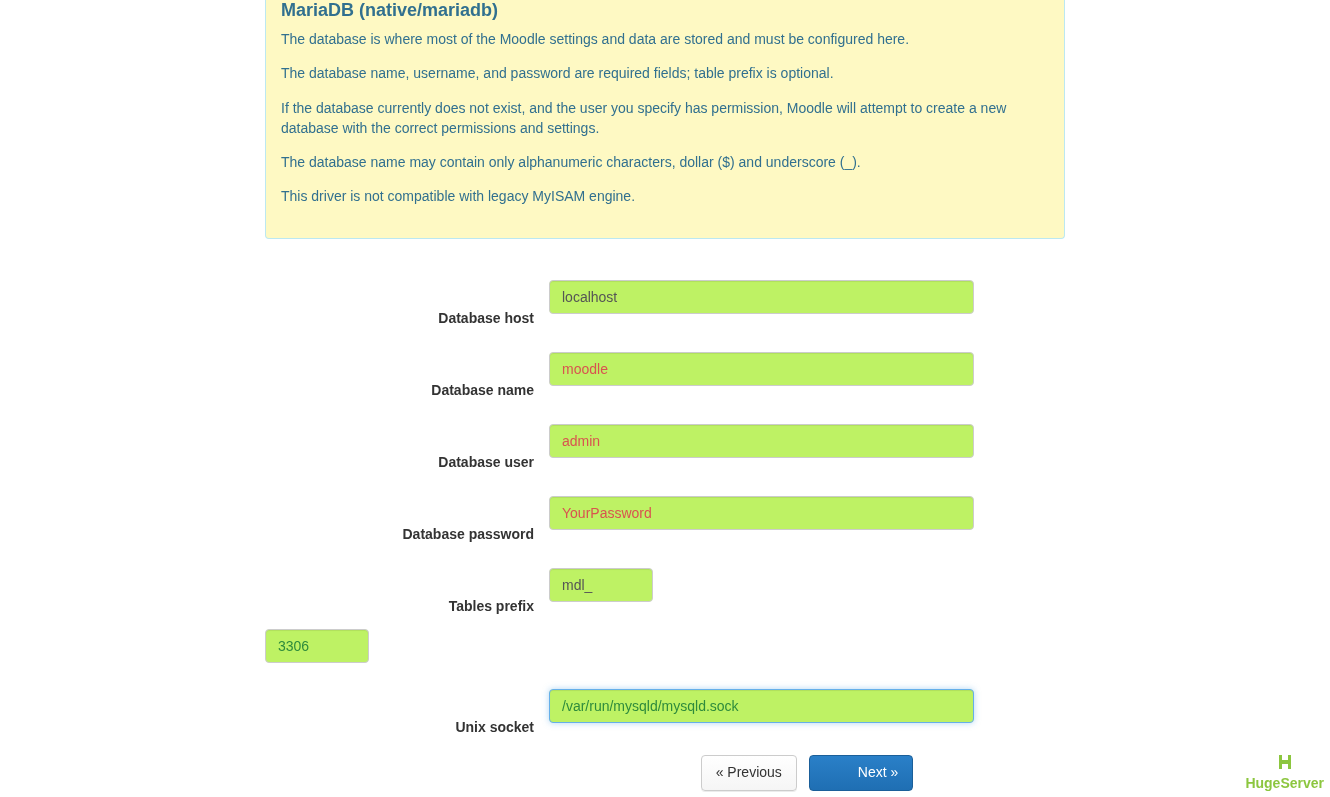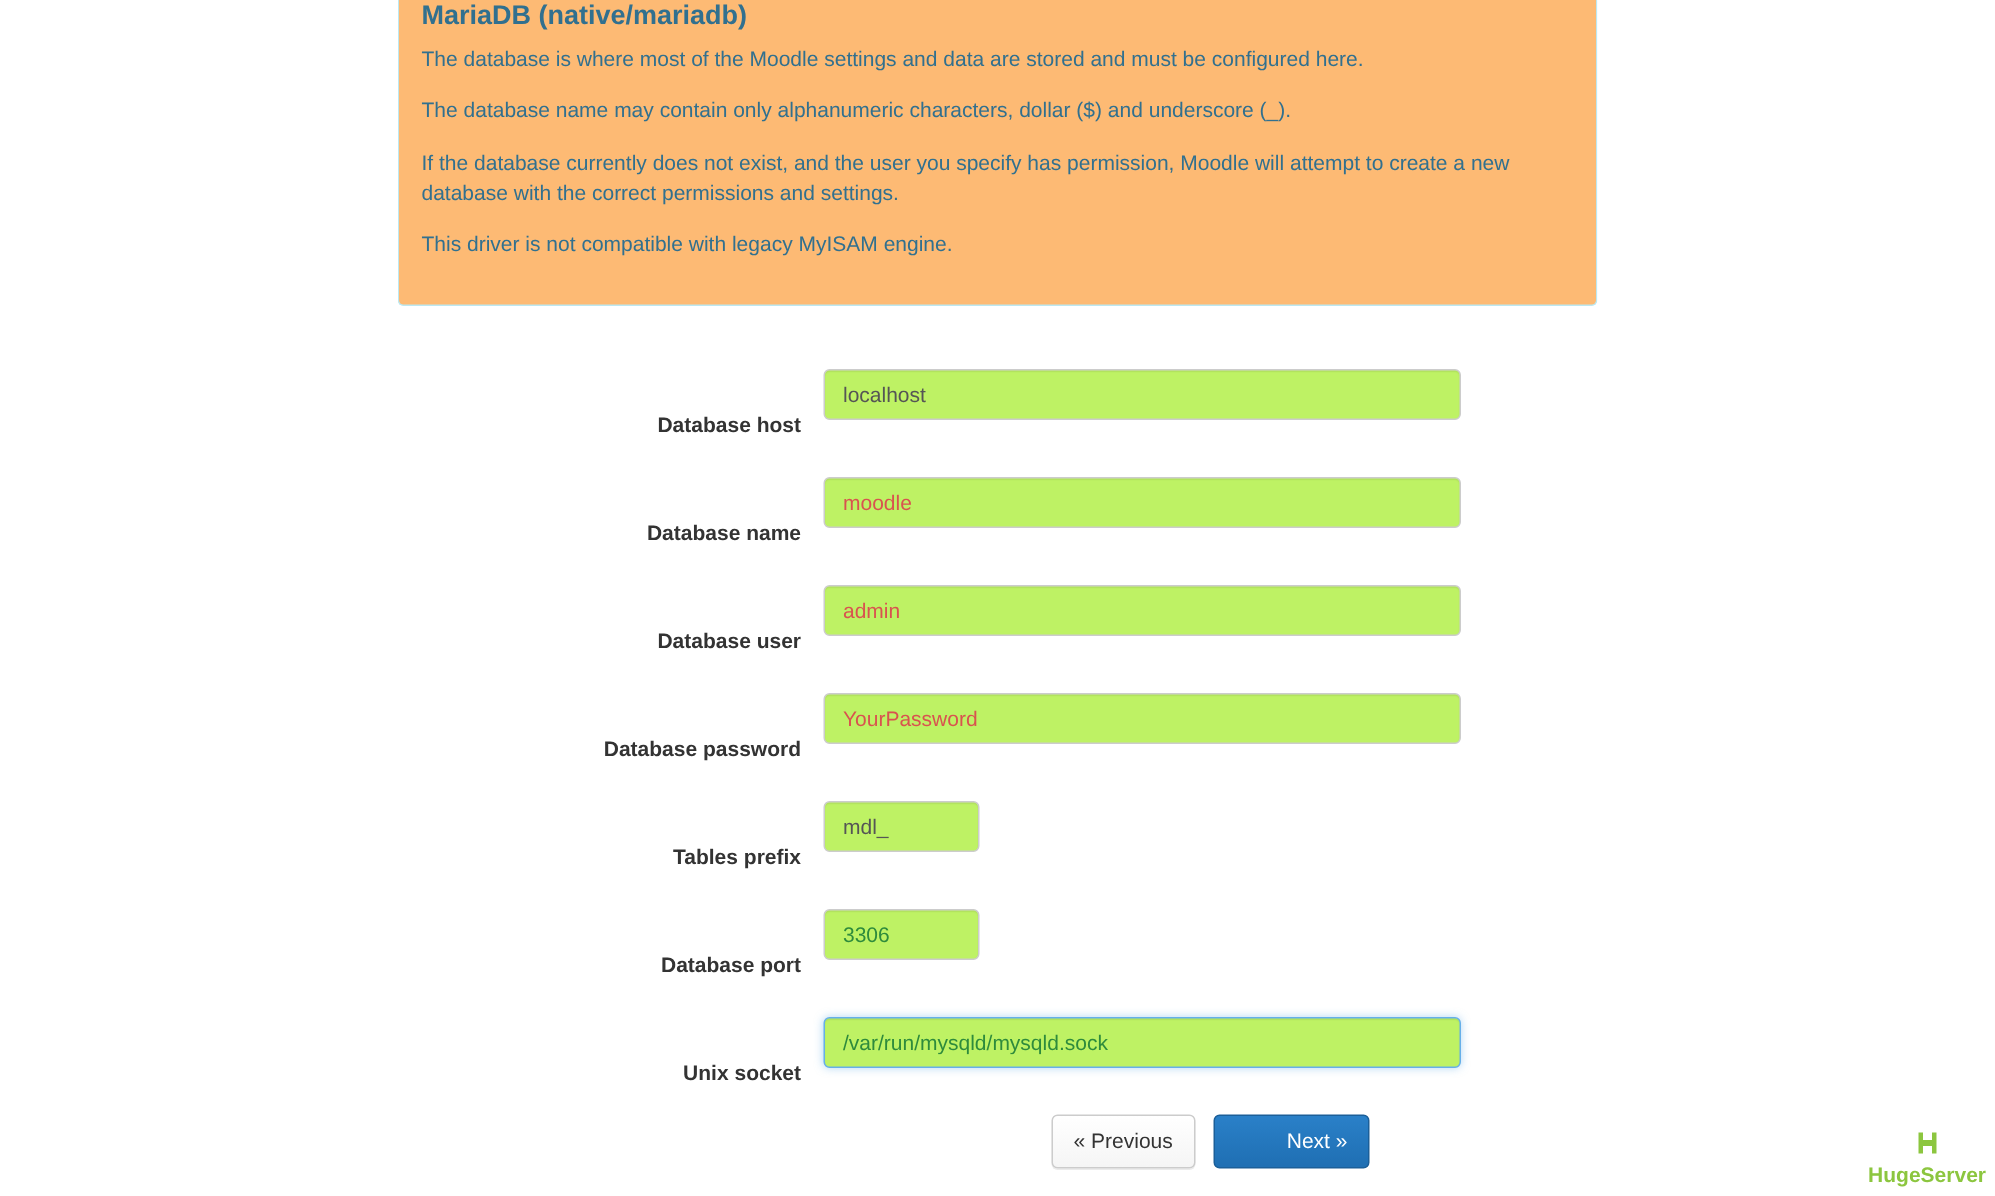--- a/index.html
+++ b/index.html
@@ -4,21 +4,21 @@
 <style>
   * { box-sizing: border-box; }
   html, body { margin:0; padding:0; background:#ffffff; font-family: "Helvetica Neue", Helvetica, Arial, sans-serif; font-size:14px; color:#333; }
   body { width:1330px; height:797px; overflow:hidden; position:relative; }
 
   .page-wrap { width:1330px; margin:0 auto; }
 
   .container { width:800px; margin:0 auto; }
 
   .info-panel {
-    background:#fdba74;
+    background:#fef9c3;
     color:#31708f;
     border:1px solid #bce8f1;
     border-top:none;
     border-radius: 0 0 4px 4px;
     padding: 0 15px 15px 15px;
     margin-bottom: 30px;
   }
   .info-panel h4 {
     font-size:18px;
     font-weight:600;
@@ -105,22 +105,23 @@
   }
 </style>
 </head>
 <body>
 
 <div class="page-wrap">
   <div class="container">
     <div class="info-panel">
       <h4>MariaDB (native/mariadb)</h4>
       <p>The database is where most of the Moodle settings and data are stored and must be configured here.</p>
+      <p>The database name, username, and password are required fields; table prefix is optional.</p>
+      <p>If the database currently does not exist, and the user you specify has permission, Moodle will attempt to create a new database with the correct permissions and settings.</p>
       <p>The database name may contain only alphanumeric characters, dollar ($) and underscore (_).</p>
-      <p>If the database currently does not exist, and the user you specify has permission, Moodle will attempt to create a new database with the correct permissions and settings.</p>
       <p>This driver is not compatible with legacy MyISAM engine.</p>
     </div>
 
     <form class="form-horizontal">
 
       <div class="form-group">
         <label class="control-label">Database host</label>
         <div class="controls">
           <input type="text" class="form-control" value="localhost" style="">
         </div>
@@ -148,21 +149,20 @@
       </div>
 
       <div class="form-group">
         <label class="control-label">Tables prefix</label>
         <div class="controls">
           <input type="text" class="form-control short" value="mdl_" style="">
         </div>
       </div>
 
       <div class="form-group">
-        <label class="control-label">Database port</label>
         <div class="controls">
           <input type="text" class="form-control short green-text" value="3306" style="">
         </div>
       </div>
 
       <div class="form-group">
         <label class="control-label">Unix socket</label>
         <div class="controls">
           <input type="text" class="form-control green-text focus-blue" value="/var/run/mysqld/mysqld.sock" style="">
         </div>

